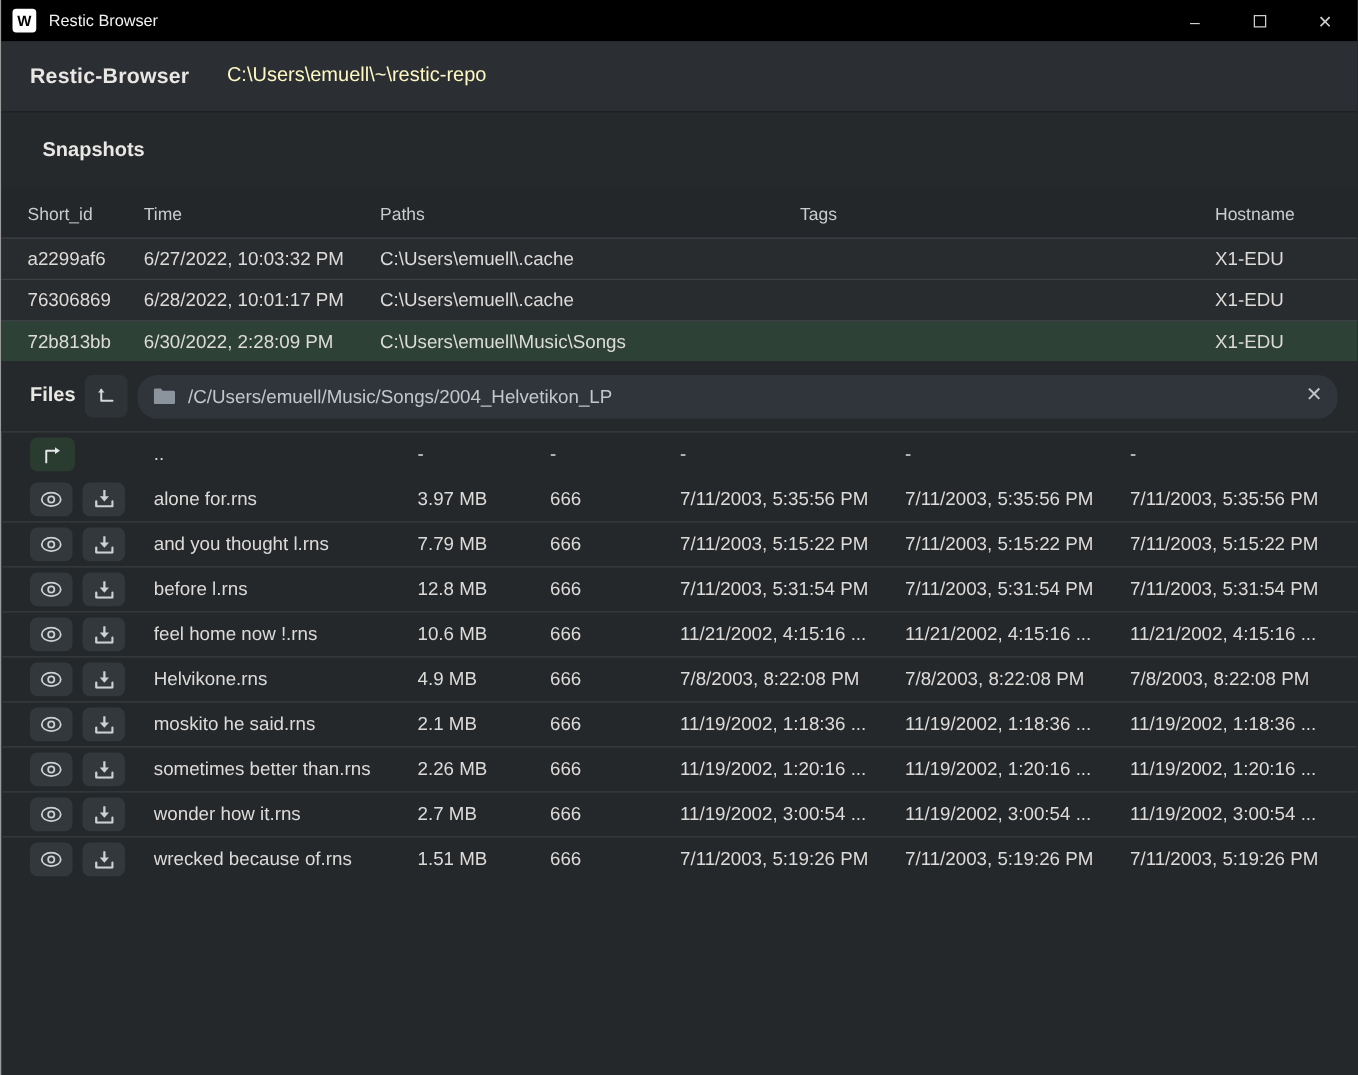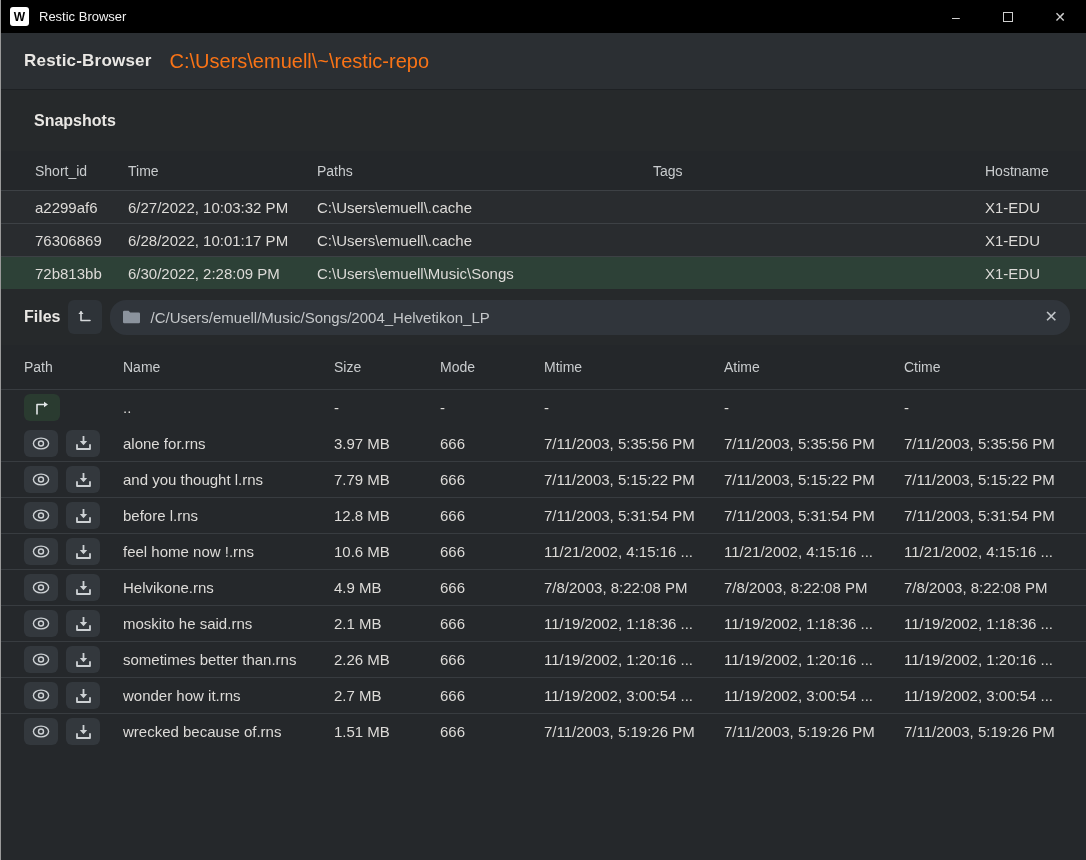--- a/index.html
+++ b/index.html
@@ -16,28 +16,28 @@
   .titlebar-controls { margin-left:auto; display:flex; height:100%; }
   .tb-btn { width:52px; height:100%; display:flex; align-items:center; justify-content:center;
     color:#cfcfcf; font-size:14px; cursor:default; }
   .tb-max-glyph { width:10px; height:10px; border:1px solid #cfcfcf; display:inline-block; }
 
   
   .app-header { height:56px; background:#2b2f33; display:flex; align-items:center; padding:0 16px 0 23px; flex:0 0 auto; }
   .app-title { font-size:17px; font-weight:bold; color:#e9e7e4; letter-spacing:.2px; }
   .repo-btn { margin-left:28px; background:#2a3b30; color:#f1efec; font-weight:bold; font-size:15px;
     border:none; border-radius:6px; padding:11px 19px; cursor:pointer; font-family:inherit; }
-  .repo-path { margin-left:18px; color:#f97316; font-size:20px; }
+  .repo-path { margin-left:30px; color:#fef9c3; font-size:16px; }
 
   
   .section-title-row { height:62px; display:flex; align-items:center; padding-left:33px; background:#26292b;
     border-top:1px solid #1e2124; }
   .section-title { font-size:16px; font-weight:bold; color:#e9e7e4; }
 
-  .snap-grid { display:grid; grid-template-columns:93px 189px 336px 332px 1fr; align-items:center; padding:0 16px 0 34px; }
+  .snap-grid { display:grid; grid-template-columns:93px 189px 336px 332px 1fr; align-items:center; padding:0 16px 0 21px; }
   .snap-header { height:39px; background:#24272a; color:#c9ccce; font-size:14px; }
   .snap-row { height:33px; background:#292c2f; color:#dddbd8; font-size:15px; border-top:1px solid #3d4145; cursor:default; }
   .snap-row.selected { background:#2d4137; }
   .cell { overflow:hidden; white-space:nowrap; text-overflow:ellipsis; }
 
   
   .files-bar { height:56px; display:flex; align-items:center; padding:0 16px 0 23px; background:#26292b; gap:8px; flex:0 0 auto; }
   .files-title { font-size:16px; font-weight:bold; color:#e9e7e4; }
   .up-btn { width:34px; height:34px; background:#2e3338; border:none; border-radius:6px; display:flex;
     align-items:center; justify-content:center; cursor:pointer; }
@@ -132,29 +132,20 @@
       <span>
         <svg width="17" height="14" viewBox="0 0 17 14">
             <path d="M0 2 Q0 0.8 1.2 0.8 L5.6 0.8 L7.2 2.6 L15.8 2.6 Q17 2.6 17 3.8 L17 12 Q17 13.2 15.8 13.2 L1.2 13.2 Q0 13.2 0 12 Z" fill="#8b939d"></path>
           </svg>
       </span>
       <div class="pathbox-text">/C/Users/emuell/Music/Songs/2004_Helvetikon_LP</div>
       <button class="pathbox-clear"><span>✕</span></button>
     </div>
   </div>
 
-  <div class="files-grid files-header">
-    <div class="cell">Path</div>
-    <div class="cell">Name</div>
-    <div class="cell">Size</div>
-    <div class="cell">Mode</div>
-    <div class="cell">Mtime</div>
-    <div class="cell">Atime</div>
-    <div class="cell">Ctime</div>
-  </div>
 
   <div class="files-grid file-row">
     <div class="row-actions">
       <button class="parent-btn">
         <span>
           <svg width="16" height="14" viewBox="0 0 16 14">
               <path d="M3 13 L3 3.5 L11 3.5" stroke="#e3e6e8" stroke-width="1.6" fill="none" stroke-linecap="round" stroke-linejoin="round"></path>
               <path d="M10 0.8 L14 3.5 L10 6.2 Z" fill="#e3e6e8"></path>
             </svg>
         </span>

